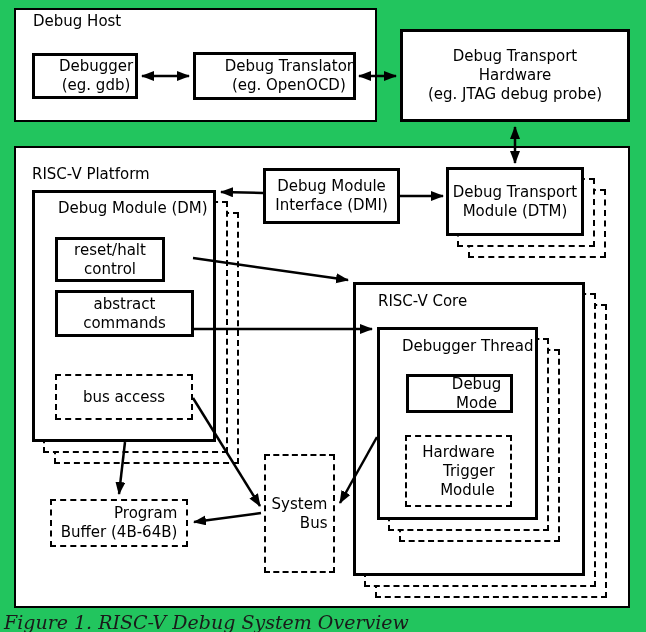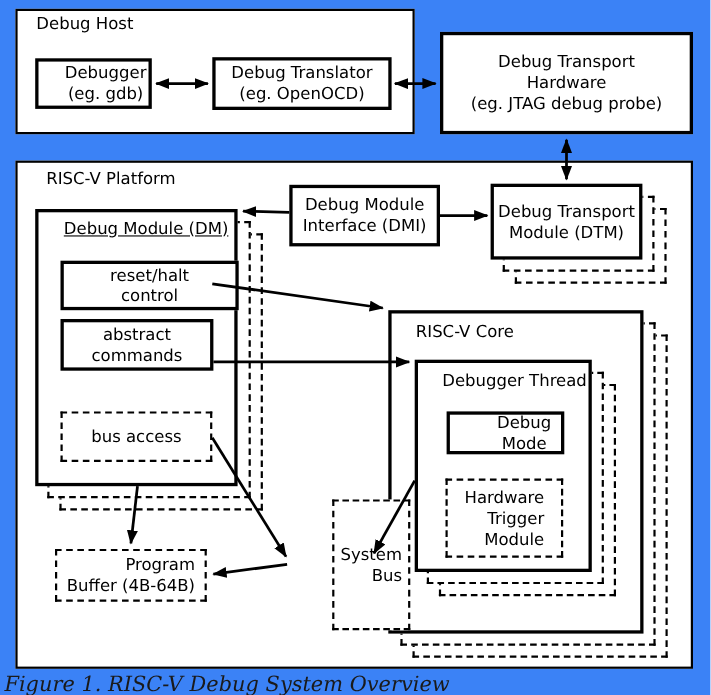--- a/index.html
+++ b/index.html
@@ -1,17 +1,17 @@
 <!DOCTYPE html>
 <html><head>
 <meta charset="utf-8">
 <style>
   html,body{margin:0;padding:0;background:#fff;}
   #canvas{
-    position:relative;width:646px;height:632px;background:#3b82f6;
+    position:relative;width:646px;height:632px;background:#22c55e;
     font-family:"DejaVu Sans","Liberation Sans",sans-serif;color:#000;overflow:hidden;
   }
   .abs{position:absolute;box-sizing:border-box;}
   
   .frame{border:2.5px solid #000;background:#fff;}
   
   .node{
     border:3px solid #000;background:#fff;
     display:flex;align-items:center;justify-content:center;
     text-align:center;white-space:pre-line;font-size:15px;line-height:19px;
@@ -39,34 +39,34 @@
   <div class="abs node" style="left:400px;top:29px;width:230px;height:93px;">
     <span>Debug Transport
 Hardware
 (eg. JTAG debug probe)</span>
   </div>
 
   <div class="abs node" style="left:32px;top:53px;width:106px;height:46px;padding-left:22px;">
     <span>Debugger
 (eg. gdb)</span>
   </div>
-  <div class="abs node" style="left:193px;top:52px;width:163px;height:48px;">
+  <div class="abs node" style="left:193px;top:52px;width:163px;height:48px;justify-content:flex-end;">
     <span>Debug Translator
 (eg. OpenOCD)</span>
   </div>
 
   <div class="abs frame" style="left:14px;top:146px;width:616px;height:462px;"></div>
-  <div class="clabel" style="left:32px;top:153px;margin-left:10px;">RISC-V Platform</div>
+  <div class="clabel" style="left:32px;top:165px;">RISC-V Platform</div>
 
   <div class="abs shadow" style="left:54px;top:212px;width:185px;height:252px;"></div>
   <div class="abs shadow" style="left:43px;top:201px;width:185px;height:252px;"></div>
   <div class="abs frame" style="left:32px;top:190px;width:184px;height:252px;border-width:3px;"></div>
-  <div class="clabel" style="left:58px;top:199px;text-decoration:underline;">Debug Module (DM)</div>
+  <div class="clabel" style="left:58px;top:199px;">Debug Module (DM)</div>
 
-  <div class="abs node" style="left:55px;top:237px;width:162px;height:45px;">
+  <div class="abs node" style="left:55px;top:237px;width:110px;height:45px;">
     <span>reset/halt
 control</span>
   </div>
   <div class="abs node" style="left:55px;top:290px;width:139px;height:47px;">
     <span>abstract
 commands</span>
   </div>
   <div class="abs node dashednode" style="left:55px;top:374px;width:138px;height:46px;">
     <span>bus access</span>
   </div>
@@ -99,21 +99,21 @@
   <div class="abs node dashednode" style="left:405px;top:435px;width:107px;height:72px;">
     <span>Hardware
 Trigger
 Module</span>
   </div>
 
   <div class="abs node dashednode" style="left:50px;top:499px;width:138px;height:48px;">
     <span>Program
 Buffer (4B-64B)</span>
   </div>
-  <div class="abs node dashednode" style="left:264px;top:454px;width:71px;height:119px;margin-left:38px;">
+  <div class="abs node dashednode" style="left:264px;top:454px;width:71px;height:119px;">
     <span>System
 Bus</span>
   </div>
 
   <svg id="arrows" width="646" height="632" viewBox="0 0 646 632">
     <defs>
       <marker id="ah" markerUnits="userSpaceOnUse" markerWidth="15" markerHeight="12" refX="12" refY="5" orient="auto-start-reverse">
         <path d="M0,0 L13,5 L0,10 Z" fill="#000"></path>
       </marker>
     </defs>

